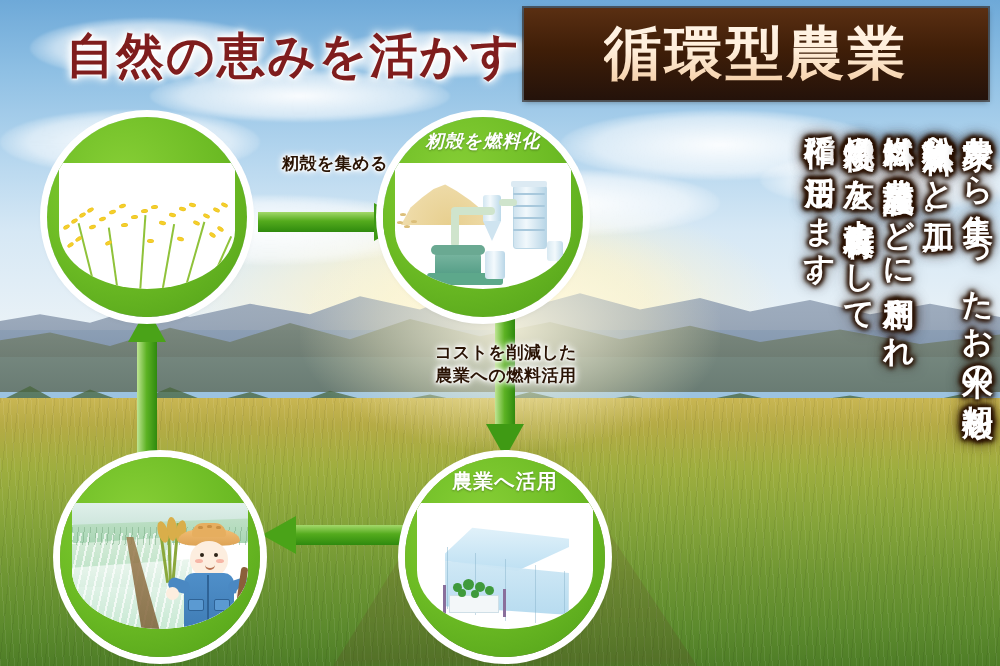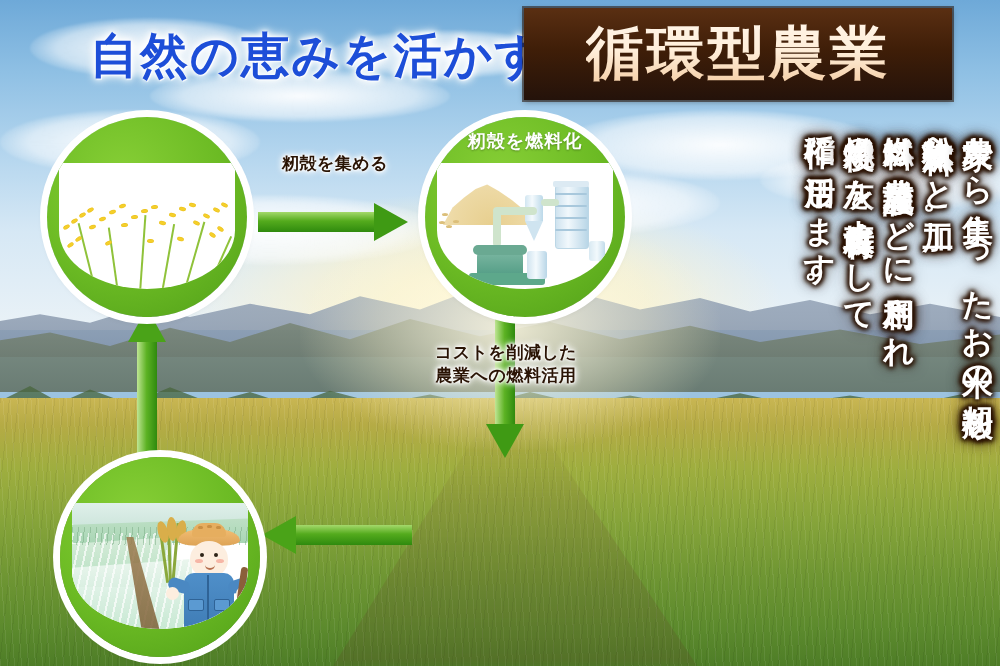--- a/index.html
+++ b/index.html
@@ -65,27 +65,26 @@
     position:absolute;left:300px;top:210px;width:420px;height:240px;
     background:radial-gradient(ellipse at 50% 50%, rgba(255,250,225,.85) 0%, rgba(255,246,205,.35) 45%, rgba(255,255,255,0) 72%);
     pointer-events:none;
   }
 
   
   .title-left{
     position:absolute;left:66px;top:24px;
     font-family:"DejaVu Serif","Liberation Serif",serif;
     font-size:48px;font-weight:700;letter-spacing:2px;
-    color:#1d4ed8;
+    color:#7f1d1d;
     text-shadow:0 0 12px #fff,0 0 10px #fff,0 0 6px #fff,0 0 3px #fff,1px 1px 0 rgba(255,255,255,.8);
     white-space:nowrap;
-    margin-left:24px;
   }
   .title-banner{
-    position:absolute;left:524px;top:8px;width:428px;height:92px;
+    position:absolute;left:524px;top:8px;width:464px;height:92px;
     background:linear-gradient(180deg,#5a2f12 0%,#3f1e08 45%,#24120a 100%);
     box-shadow:0 0 0 2px rgba(40,20,8,.55), 0 2px 6px rgba(0,0,0,.35);
     display:flex;align-items:center;justify-content:center;
   }
   .title-banner span{
     font-family:"DejaVu Serif","Liberation Serif",serif;
     font-size:58px;font-weight:700;letter-spacing:3px;
     background:linear-gradient(180deg,#fff6ea 0%,#ffeeda 45%,#f2c79a 100%);
     -webkit-background-clip:text;background-clip:text;color:transparent;
     white-space:nowrap;
@@ -258,21 +257,21 @@
       <div class="grain" style="left:150px;top:70px;transform:rotate(34deg);"></div>
       <div class="grain" style="left:158px;top:64px;transform:rotate(34deg);"></div>
       <div class="grain" style="left:8px;top:80px;transform:rotate(-36deg);"></div>
       <div class="grain" style="left:16px;top:74px;transform:rotate(-36deg);"></div>
       <div class="grain" style="left:46px;top:78px;transform:rotate(-26deg);"></div>
       <div class="grain" style="left:88px;top:76px;transform:rotate(6deg);"></div>
       <div class="grain" style="left:118px;top:74px;transform:rotate(18deg);"></div>
     </div>
   </div>
 
-  <div class="node" style="left:425px;top:117px;">
+  <div class="node" style="left:383px;top:117px;font-style:italic;">
     <div class="cap" style="font-size:18px;letter-spacing:1px;">籾殻を燃料化</div>
     <div class="panel p-mach">
       <div class="husk-pile"></div>
       <div class="husk-dot" style="left:2px;top:58px;"></div>
       <div class="husk-dot" style="left:9px;top:62px;"></div>
       <div class="husk-dot" style="left:16px;top:57px;"></div>
       <div class="husk-dot" style="left:5px;top:50px;"></div>
 
       <div class="silo" style="left:118px;top:22px;width:32px;height:62px;
                   background:linear-gradient(90deg,#cfe3ef 0%,#f1f8fc 38%,#b9d6e7 100%);
@@ -295,20 +294,45 @@
                   background:linear-gradient(180deg,#7fb9a4 0%,#4e9a82 100%);border-radius:8px 8px 3px 3px;"></div>
       <div class="silo" style="left:36px;top:82px;width:54px;height:10px;background:#6aa992;border-radius:6px;"></div>
       <div class="silo" style="left:32px;top:110px;width:76px;height:12px;background:#5da88b;border-radius:3px;"></div>
       <div class="silo" style="left:90px;top:88px;width:20px;height:28px;
                   background:linear-gradient(90deg,#cfe3ef 0%,#f4fafd 45%,#b9d6e7 100%);border-radius:3px;"></div>
       <div class="silo" style="left:152px;top:78px;width:16px;height:20px;
                   background:linear-gradient(90deg,#d8e9f2 0%,#f2f9fc 50%,#c1dbea 100%);border-radius:3px;"></div>
     </div>
   </div>
 
+  <div class="node" style="left:405px;top:457px;">
+    <div class="cap" style="font-size:20px;letter-spacing:1px;">農業へ活用</div>
+    <div class="panel p-house">
+
+      <div class="gh gh-roof" style="left:28px;top:22px;width:124px;height:46px;
+                  clip-path:polygon(0% 62%,22% 6%,100% 30%,100% 48%,58% 100%,0% 78%);"></div>
+      <div class="gh gh-body" style="left:28px;top:58px;width:122px;height:52px;
+                  clip-path:polygon(0% 0%,100% 22%,100% 100%,0% 84%);"></div>
+      <div class="gh" style="left:30px;top:44px;width:1px;height:62px;background:rgba(130,175,200,.5);"></div>
+      <div class="gh" style="left:58px;top:50px;width:1px;height:62px;background:rgba(130,175,200,.45);"></div>
+      <div class="gh" style="left:88px;top:56px;width:1px;height:62px;background:rgba(130,175,200,.45);"></div>
+      <div class="gh" style="left:118px;top:62px;width:1px;height:58px;background:rgba(130,175,200,.45);"></div>
+      <div class="gh" style="left:147px;top:68px;width:1px;height:50px;background:rgba(130,175,200,.45);"></div>
+
+      <div class="gh" style="left:32px;top:92px;width:48px;height:16px;background:#f3f7f9;border:1px solid #cfdfe7;"></div>
+      <div class="gh-plant" style="left:36px;top:80px;width:9px;height:9px;"></div>
+      <div class="gh-plant" style="left:46px;top:76px;width:11px;height:11px;"></div>
+      <div class="gh-plant" style="left:58px;top:79px;width:10px;height:10px;"></div>
+      <div class="gh-plant" style="left:68px;top:83px;width:9px;height:9px;"></div>
+      <div class="gh-plant" style="left:41px;top:86px;width:8px;height:8px;"></div>
+      <div class="gh-plant" style="left:54px;top:87px;width:8px;height:8px;"></div>
+      <div class="gh" style="left:26px;top:82px;width:3px;height:30px;background:#8a6f9c;"></div>
+      <div class="gh" style="left:86px;top:86px;width:3px;height:28px;background:#8a6f9c;"></div>
+    </div>
+  </div>
 
   <div class="node" style="left:60px;top:457px;">
     <div class="panel p-farm">
 
       <div class="paddy" style="left:0;top:0;width:176px;height:22px;background:linear-gradient(180deg,#dff0ea,#cfe6dd);"></div>
       <div class="paddy" style="left:0;top:14px;width:176px;height:26px;background:linear-gradient(180deg,#bfe0c6,#a9d6b5);
                                 clip-path:polygon(0% 30%,100% 6%,100% 100%,0% 100%);"></div>
       <div class="paddy" style="left:0;top:34px;width:100px;height:34px;background:linear-gradient(180deg,#d6ecd9,#bfe3c8);
                                 clip-path:polygon(0% 20%,100% 0%,100% 100%,0% 100%);"></div>
       <div class="paddy" style="left:0;top:56px;width:120px;height:40px;background:linear-gradient(180deg,#eaf6ee,#d3ecdc);

